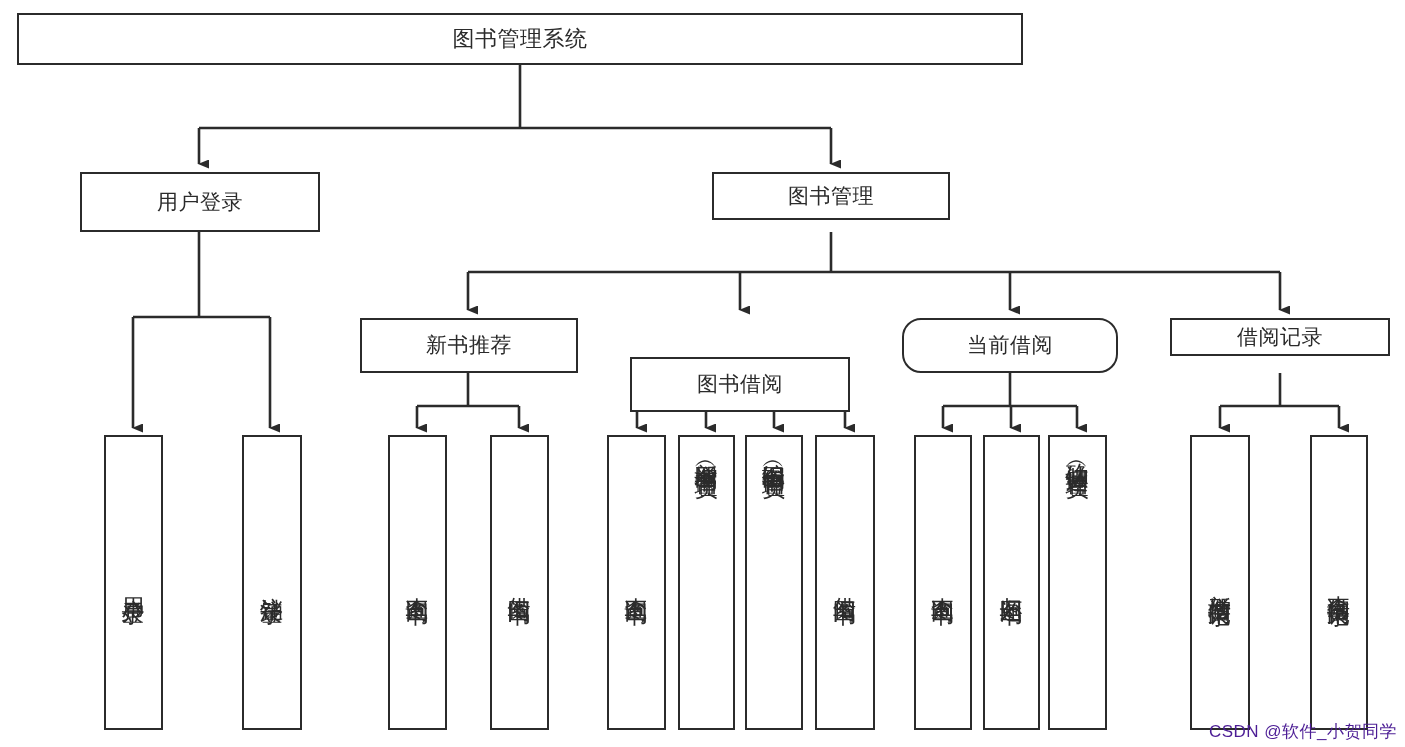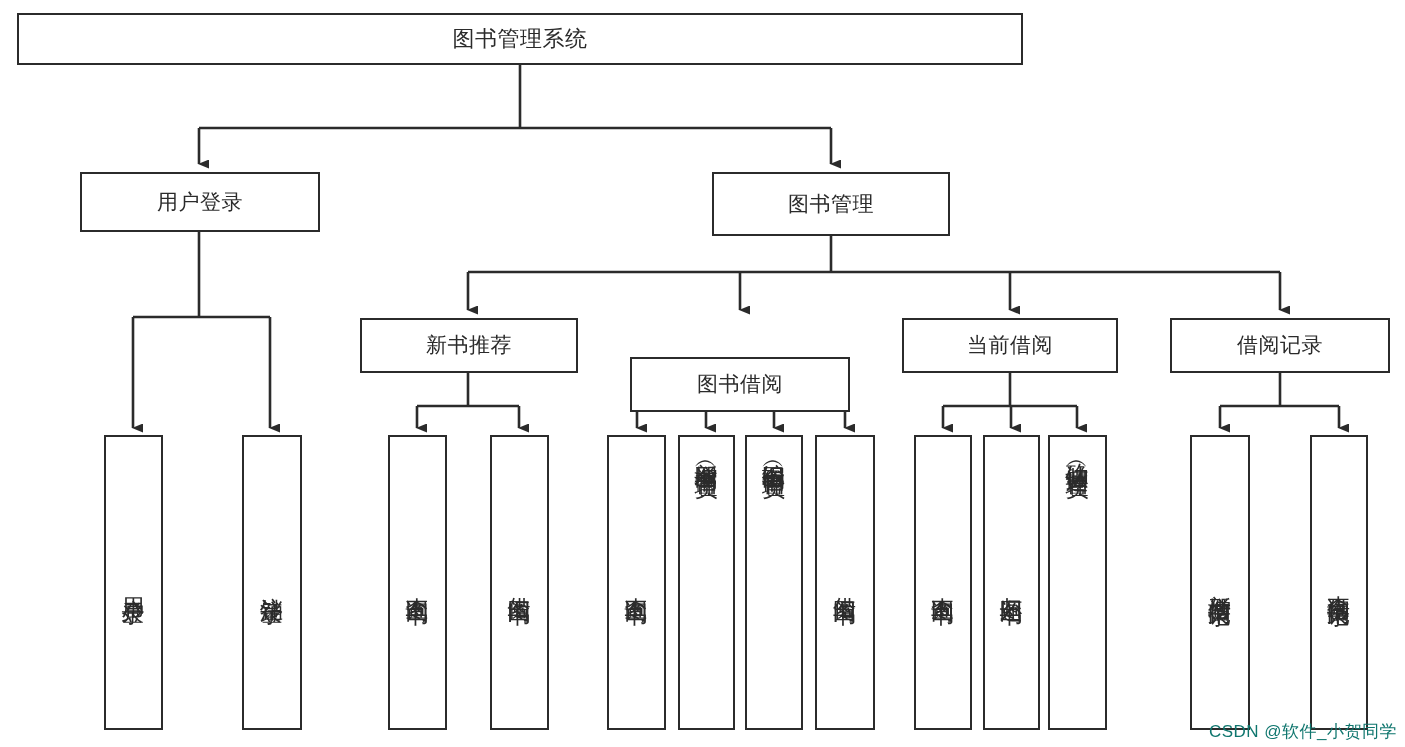--- a/index.html
+++ b/index.html
@@ -60,21 +60,21 @@
   }
   .node.vert.centered {
     align-items: center;
     padding-top: 0;
   }
   .watermark {
     position: absolute;
     right: 8px;
     bottom: 4px;
     font-size: 17px;
-    color: #0f766e;
+    color: #4c1d95;
     letter-spacing: 0.5px;
     white-space: nowrap;
   }
 </style>
 </head>
 <body>
 
 <div id="canvas">
 
   <svg id="wires" viewBox="0 0 1405 747" xmlns="http://www.w3.org/2000/svg">
@@ -127,34 +127,34 @@
     </g>
   </svg>
 
   <div class="node root horiz" style="left:17px; top:13px; width:1006px; height:52px;text-align:center;">
     <span class="lbl">图书管理系统</span>
   </div>
 
   <div class="node horiz" style="left:80px; top:172px; width:240px; height:60px;">
     <span class="lbl">用户登录</span>
   </div>
-  <div class="node horiz" style="left:712px; top:172px; width:238px; height:64px;">
+  <div class="node horiz" style="left:712px; top:172px; width:238px; height:48px;">
     <span class="lbl">图书管理</span>
   </div>
 
   <div class="node horiz" style="left:360px; top:318px; width:218px; height:55px;">
     <span class="lbl">新书推荐</span>
   </div>
   <div class="node horiz" style="left:630px; top:318px; width:220px; height:55px;margin-top:39px;">
     <span class="lbl">图书借阅</span>
   </div>
-  <div class="node horiz" style="left:902px; top:318px; width:216px; height:55px;">
+  <div class="node horiz" style="left:902px; top:318px; width:216px; height:55px;border-radius:19px;">
     <span class="lbl">当前借阅</span>
   </div>
-  <div class="node horiz" style="left:1170px; top:318px; width:220px; height:55px;">
+  <div class="node horiz" style="left:1170px; top:318px; width:220px; height:38px;">
     <span class="lbl">借阅记录</span>
   </div>
 
   <div class="node vert centered" style="left:104px; top:435px; width:59px; height:295px;">
     <span class="lbl">用户登录</span>
   </div>
   <div class="node vert centered" style="left:242px; top:435px; width:60px; height:295px;">
     <span class="lbl">注销登录</span>
   </div>
 

